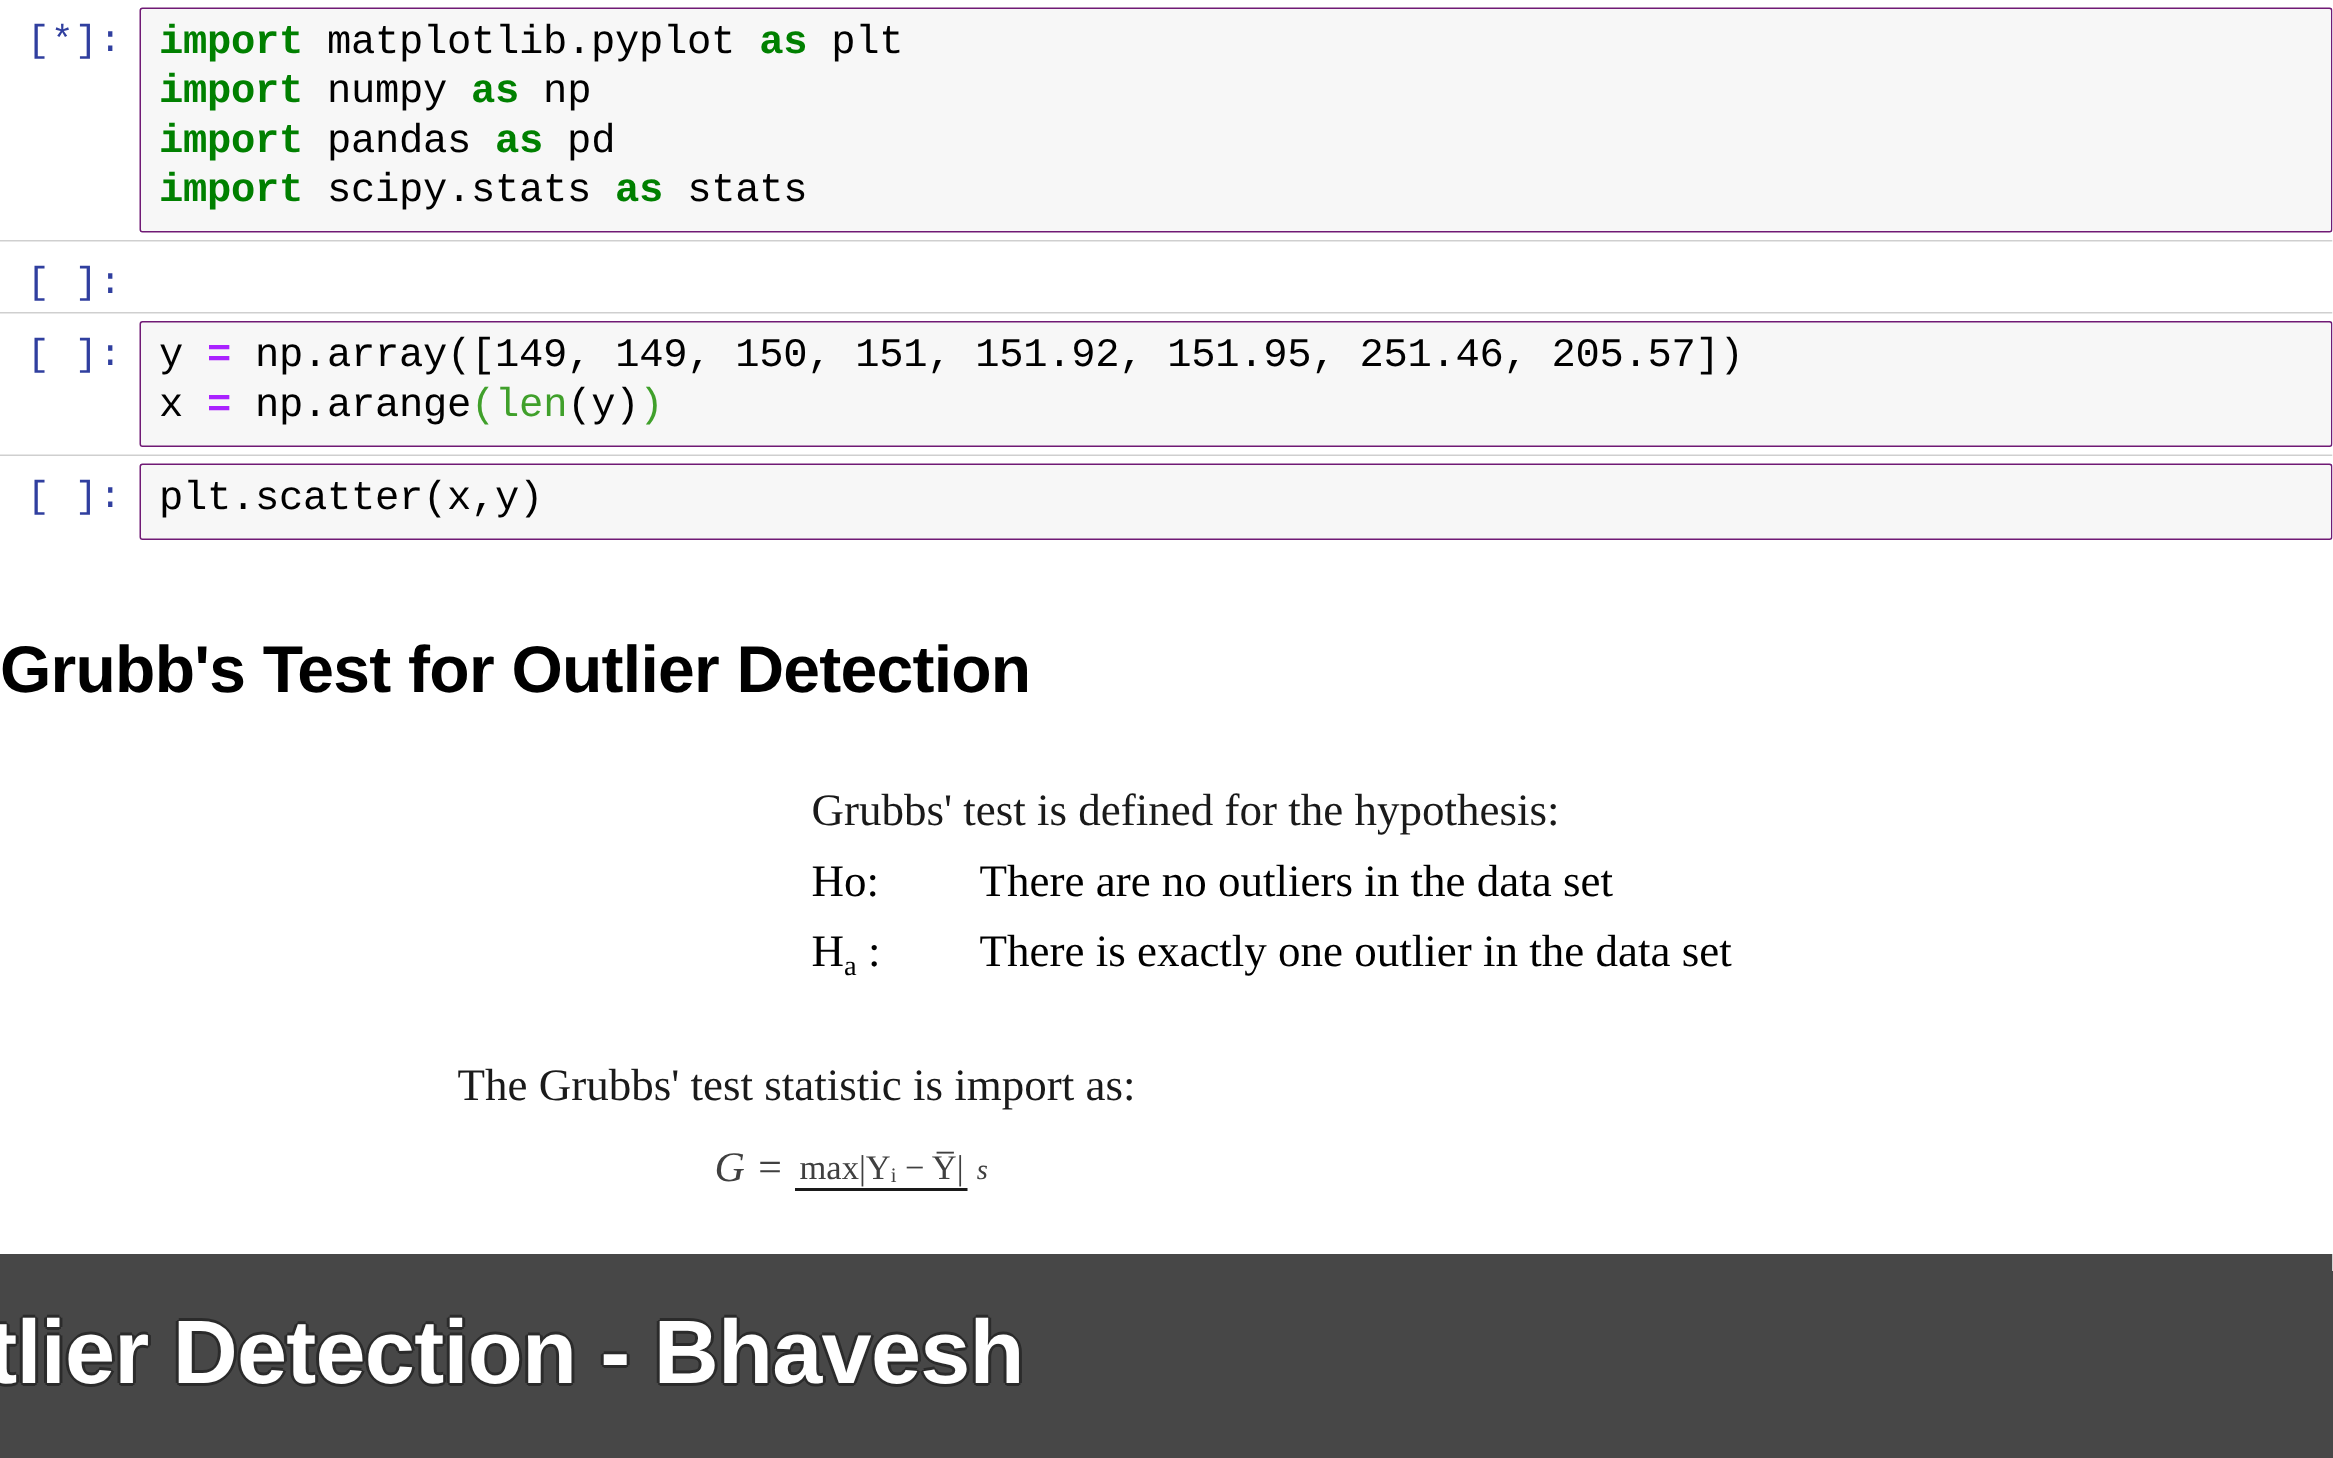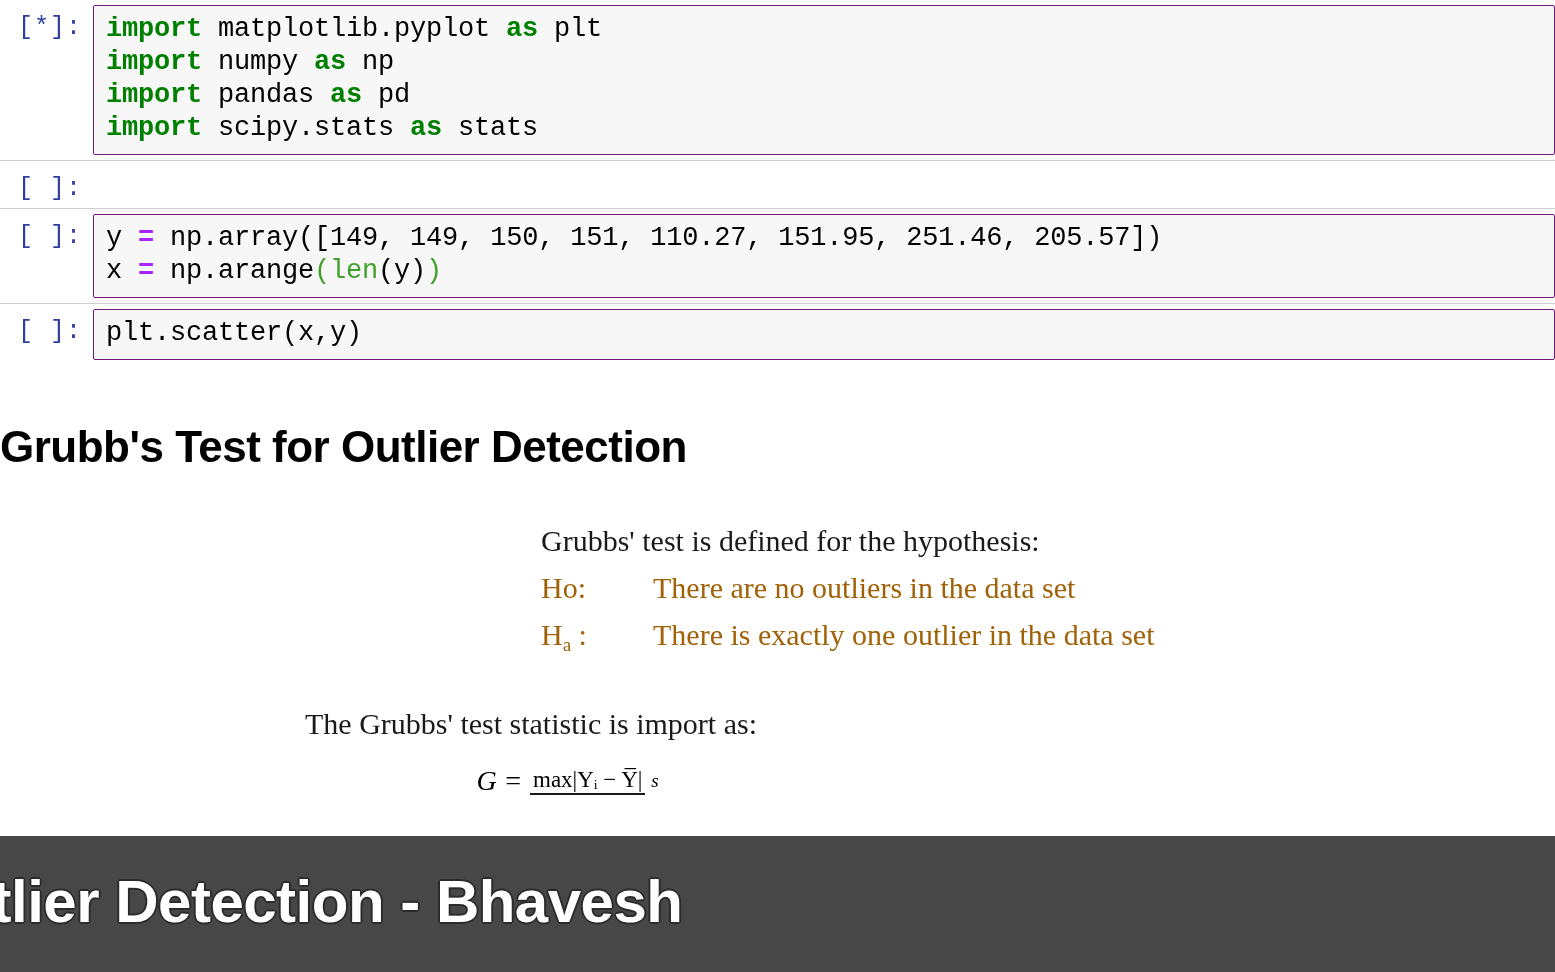--- a/index.html
+++ b/index.html
@@ -108,21 +108,21 @@
   .hyp-table {
     margin: 0 0 0 541px;
     border-collapse: collapse;
   }
   .hyp-table td {
     padding: 0;
     vertical-align: baseline;
     font-family: "Liberation Serif", "DejaVu Serif", serif;
     font-size: 30px;
     line-height: 47px;
-    color: #a16207;
+    color: #000000;
   }
   .hyp-label {
     width: 112px;
     white-space: nowrap;
   }
   .hyp-label sub {
     font-size: 19px;
     vertical-align: baseline;
     position: relative;
     top: 6px;
@@ -130,21 +130,21 @@
   .md-stat {
     margin: 38px 0 0 305px;
   }
 
   
   .formula {
     margin: 6px 0 0 0;
     text-align: center;
     padding-right: 420px;
     font-family: "Liberation Serif", "DejaVu Serif", serif;
-    color: #000000;
+    color: #404040;
   }
   .frac {
     display: inline-block;
     vertical-align: middle;
     text-align: center;
     font-size: 23px;
     line-height: 1.15;
   }
   .frac .top {
     border-bottom: 2px solid #1a1a1a;
@@ -205,21 +205,21 @@
     </div>
   </div>
 
   <div class="cell">
     <div class="prompt">[ ]:</div>
   </div>
 
   <div class="cell">
     <div class="prompt">[ ]:</div>
     <div class="input-area">
-      <pre class="code">y <span class="op">=</span> np.array([<span class="num">149</span>, <span class="num">149</span>, <span class="num">150</span>, <span class="num">151</span>, <span class="num">110.27</span>, <span class="num">151.95</span>, <span class="num">251.46</span>, <span class="num">205.57</span>])
+      <pre class="code">y <span class="op">=</span> np.array([<span class="num">149</span>, <span class="num">149</span>, <span class="num">150</span>, <span class="num">151</span>, <span class="num">151.92</span>, <span class="num">151.95</span>, <span class="num">251.46</span>, <span class="num">205.57</span>])
 x <span class="op">=</span> np.arange<span class="fn">(</span><span class="fn">len</span>(y)<span class="fn">)</span></pre>
     </div>
   </div>
 
   <div class="cell">
     <div class="prompt">[ ]:</div>
     <div class="input-area">
       <pre class="code">plt.scatter(x,y)</pre>
     </div>
   </div>

